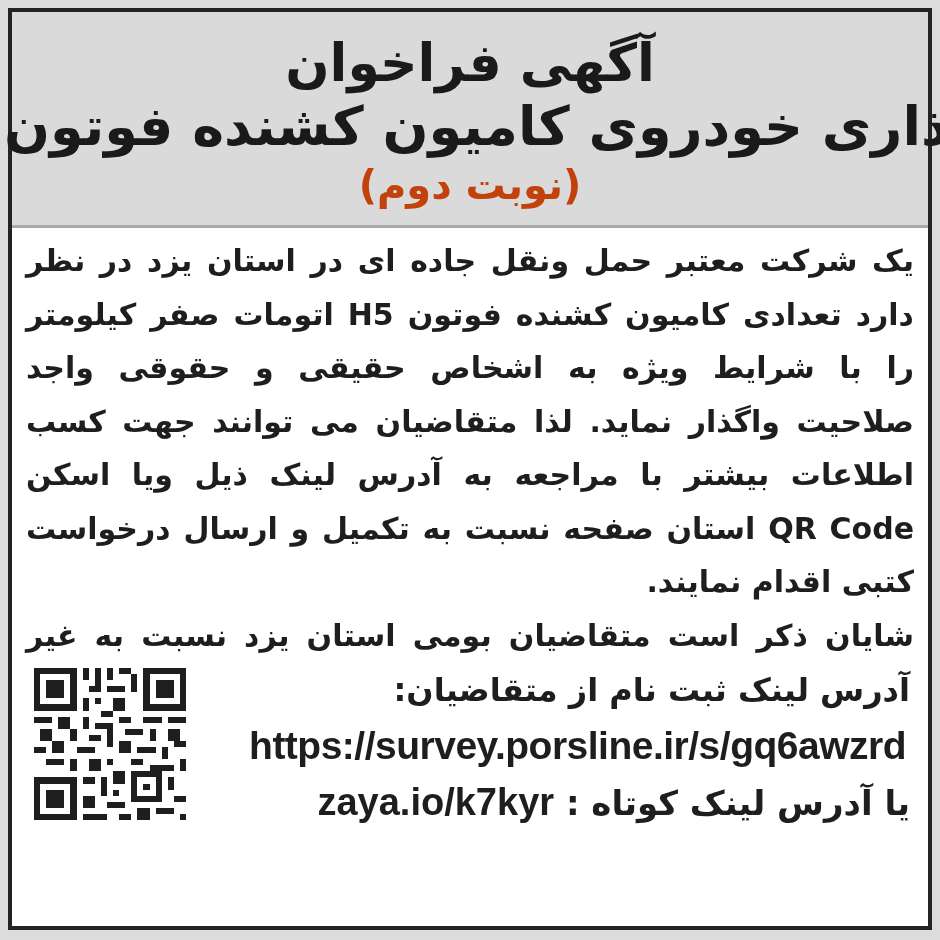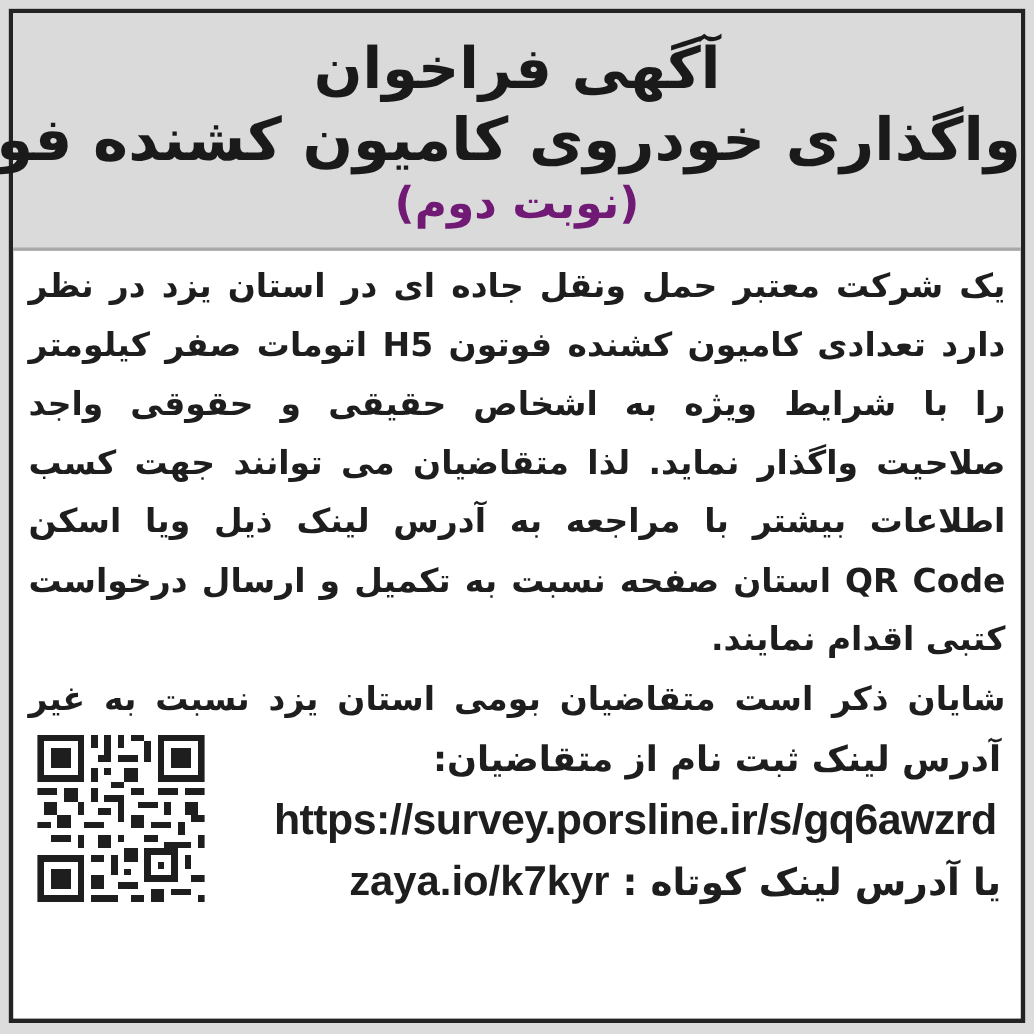--- a/index.html
+++ b/index.html
@@ -17,27 +17,27 @@
     box-sizing: border-box;
     border: 4px solid #232323;
     background: #ffffff;
     direction: rtl;
   }
   .header {
     height: 216px;
     background: #dadada;
     border-bottom: 3px solid #a9a9a9;
     box-sizing: border-box;
-    display: flex; flex-direction: column; justify-content: center;
+    display: flex; flex-direction: column; align-items: center; justify-content: center;
     text-align: center;
     padding-top: 4px;
   }
   .h1 { font-size: 52px; font-weight: bold; line-height: 62px; color: #1a1a1a; }
   .h2 { font-size: 54px; font-weight: bold; line-height: 66px; color: #1a1a1a; white-space: nowrap; letter-spacing: -1px; }
-  .h3 { font-size: 40px; font-weight: bold; line-height: 50px; color: #701a75; }
+  .h3 { font-size: 40px; font-weight: bold; line-height: 50px; color: #c2410c; }
   .body {
     padding: 6px 14px 0 14px;
     box-sizing: border-box;
   }
   .para {
     font-size: 30px;
     line-height: 53.5px;
     font-weight: bold;
     text-align: justify;
     text-align-last: justify;

